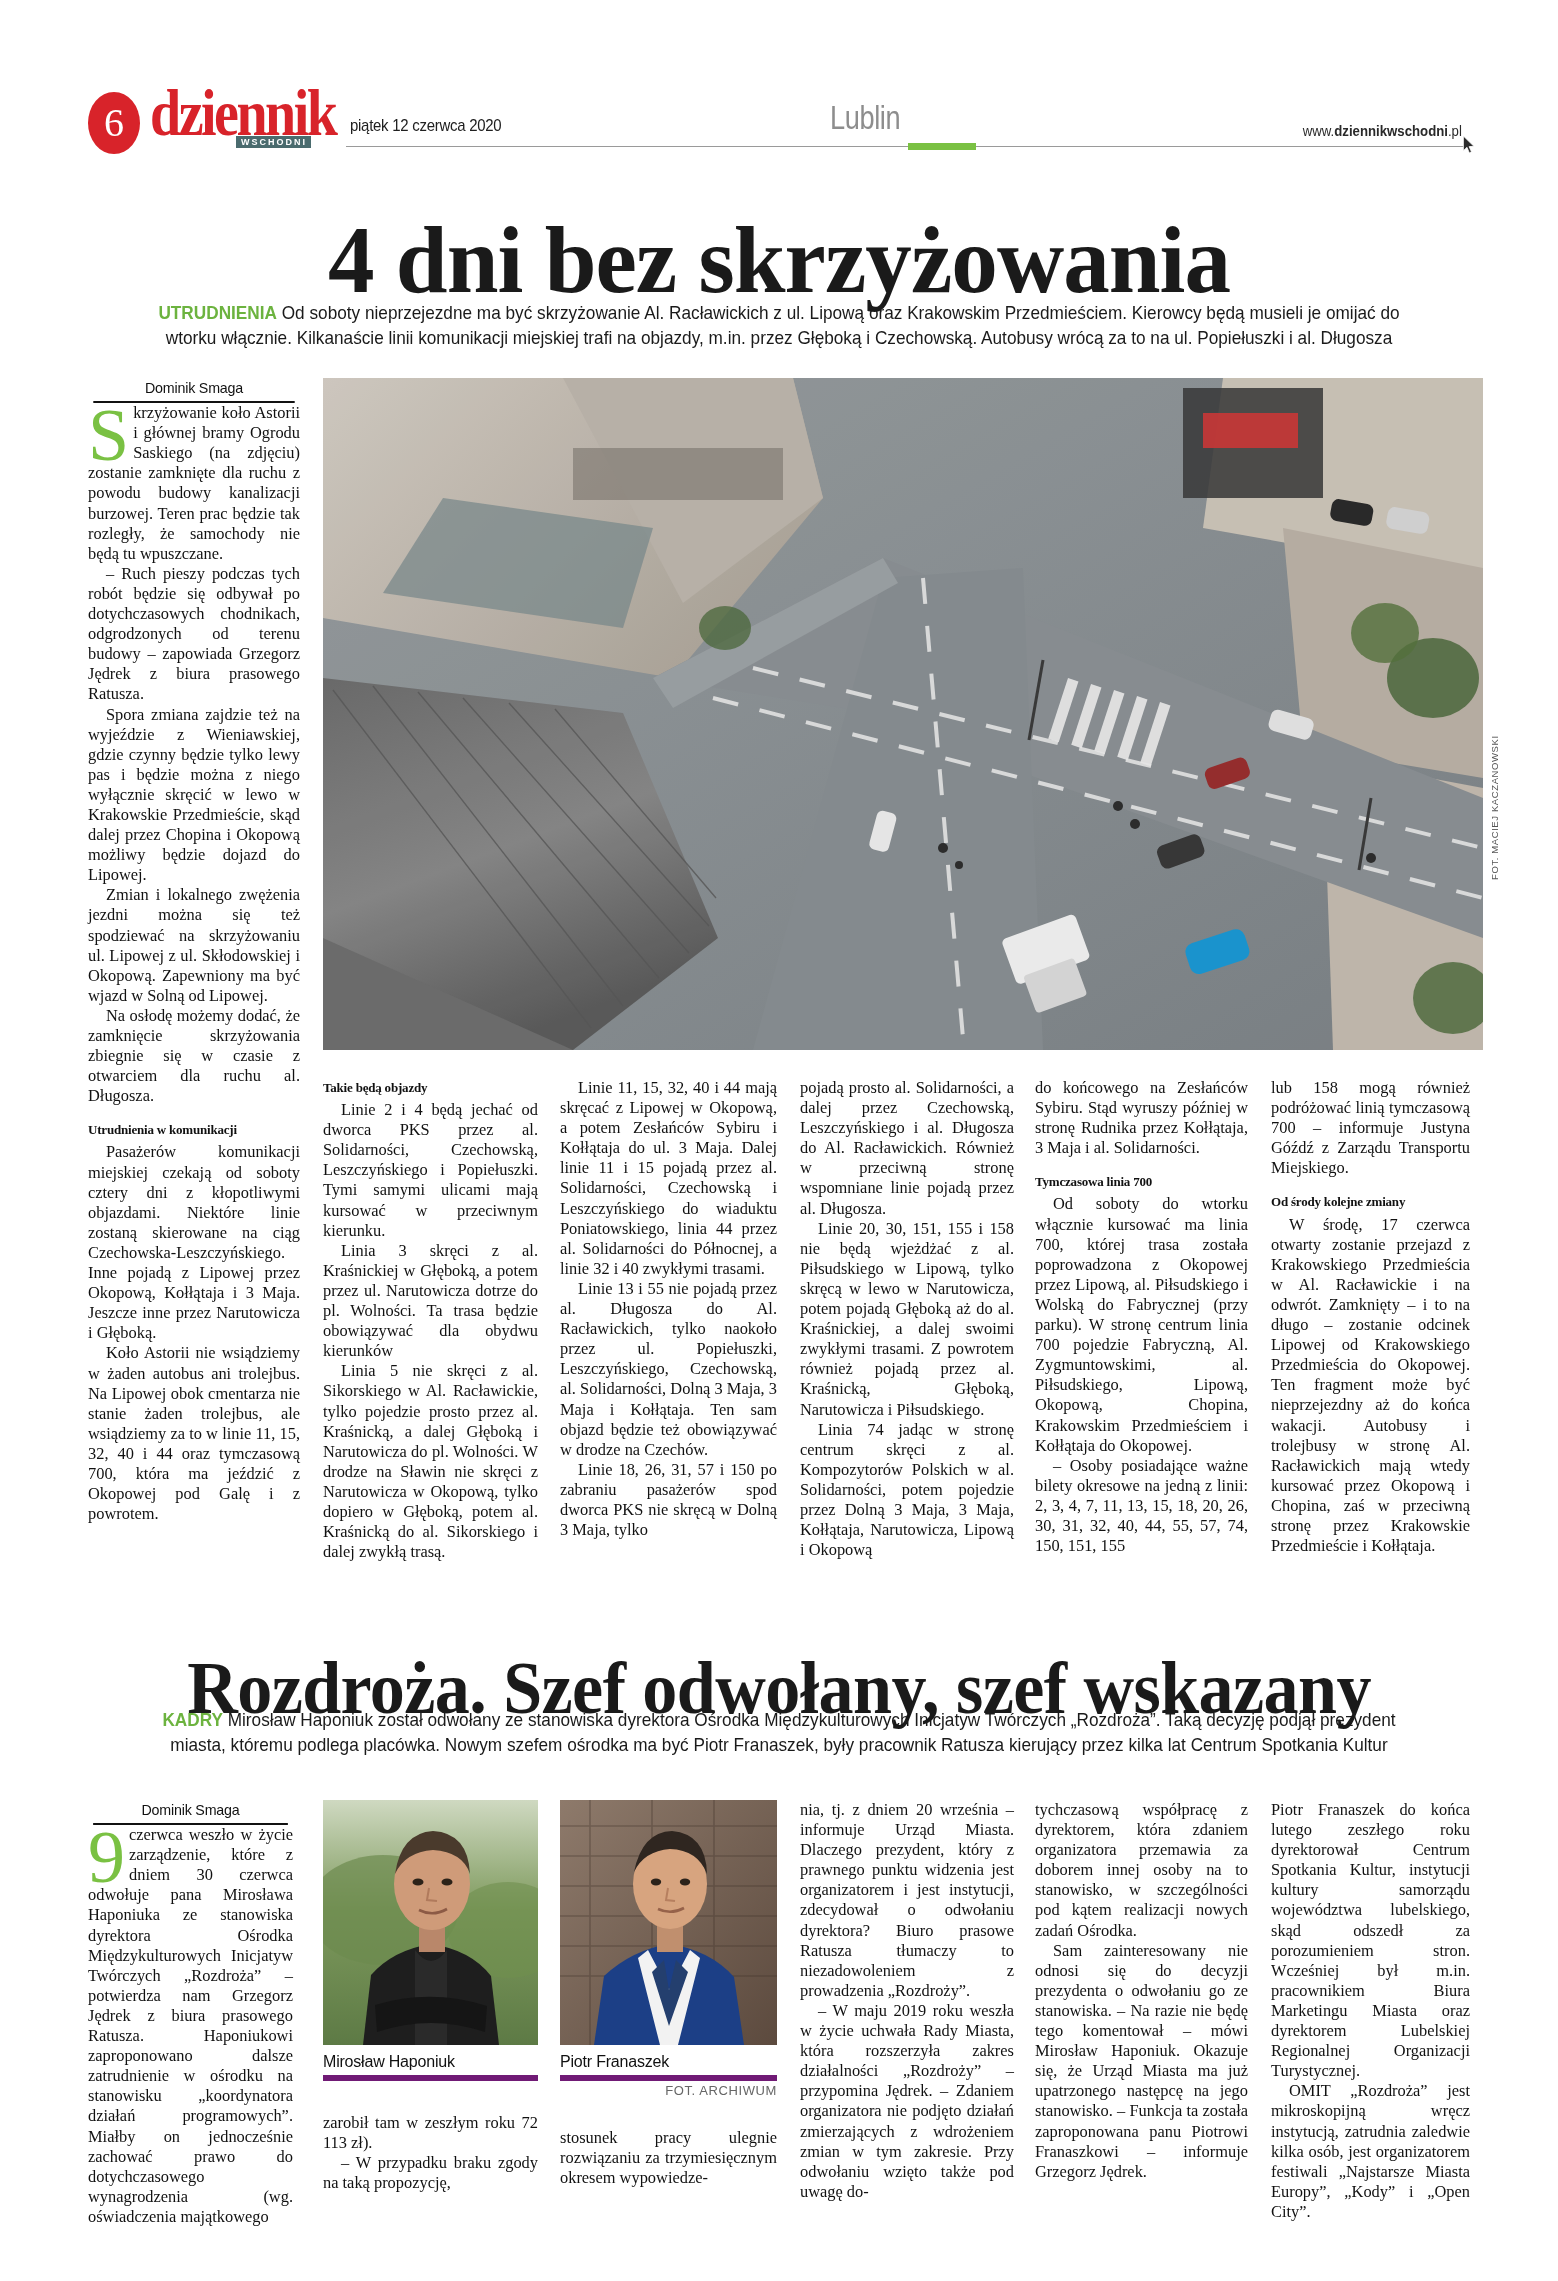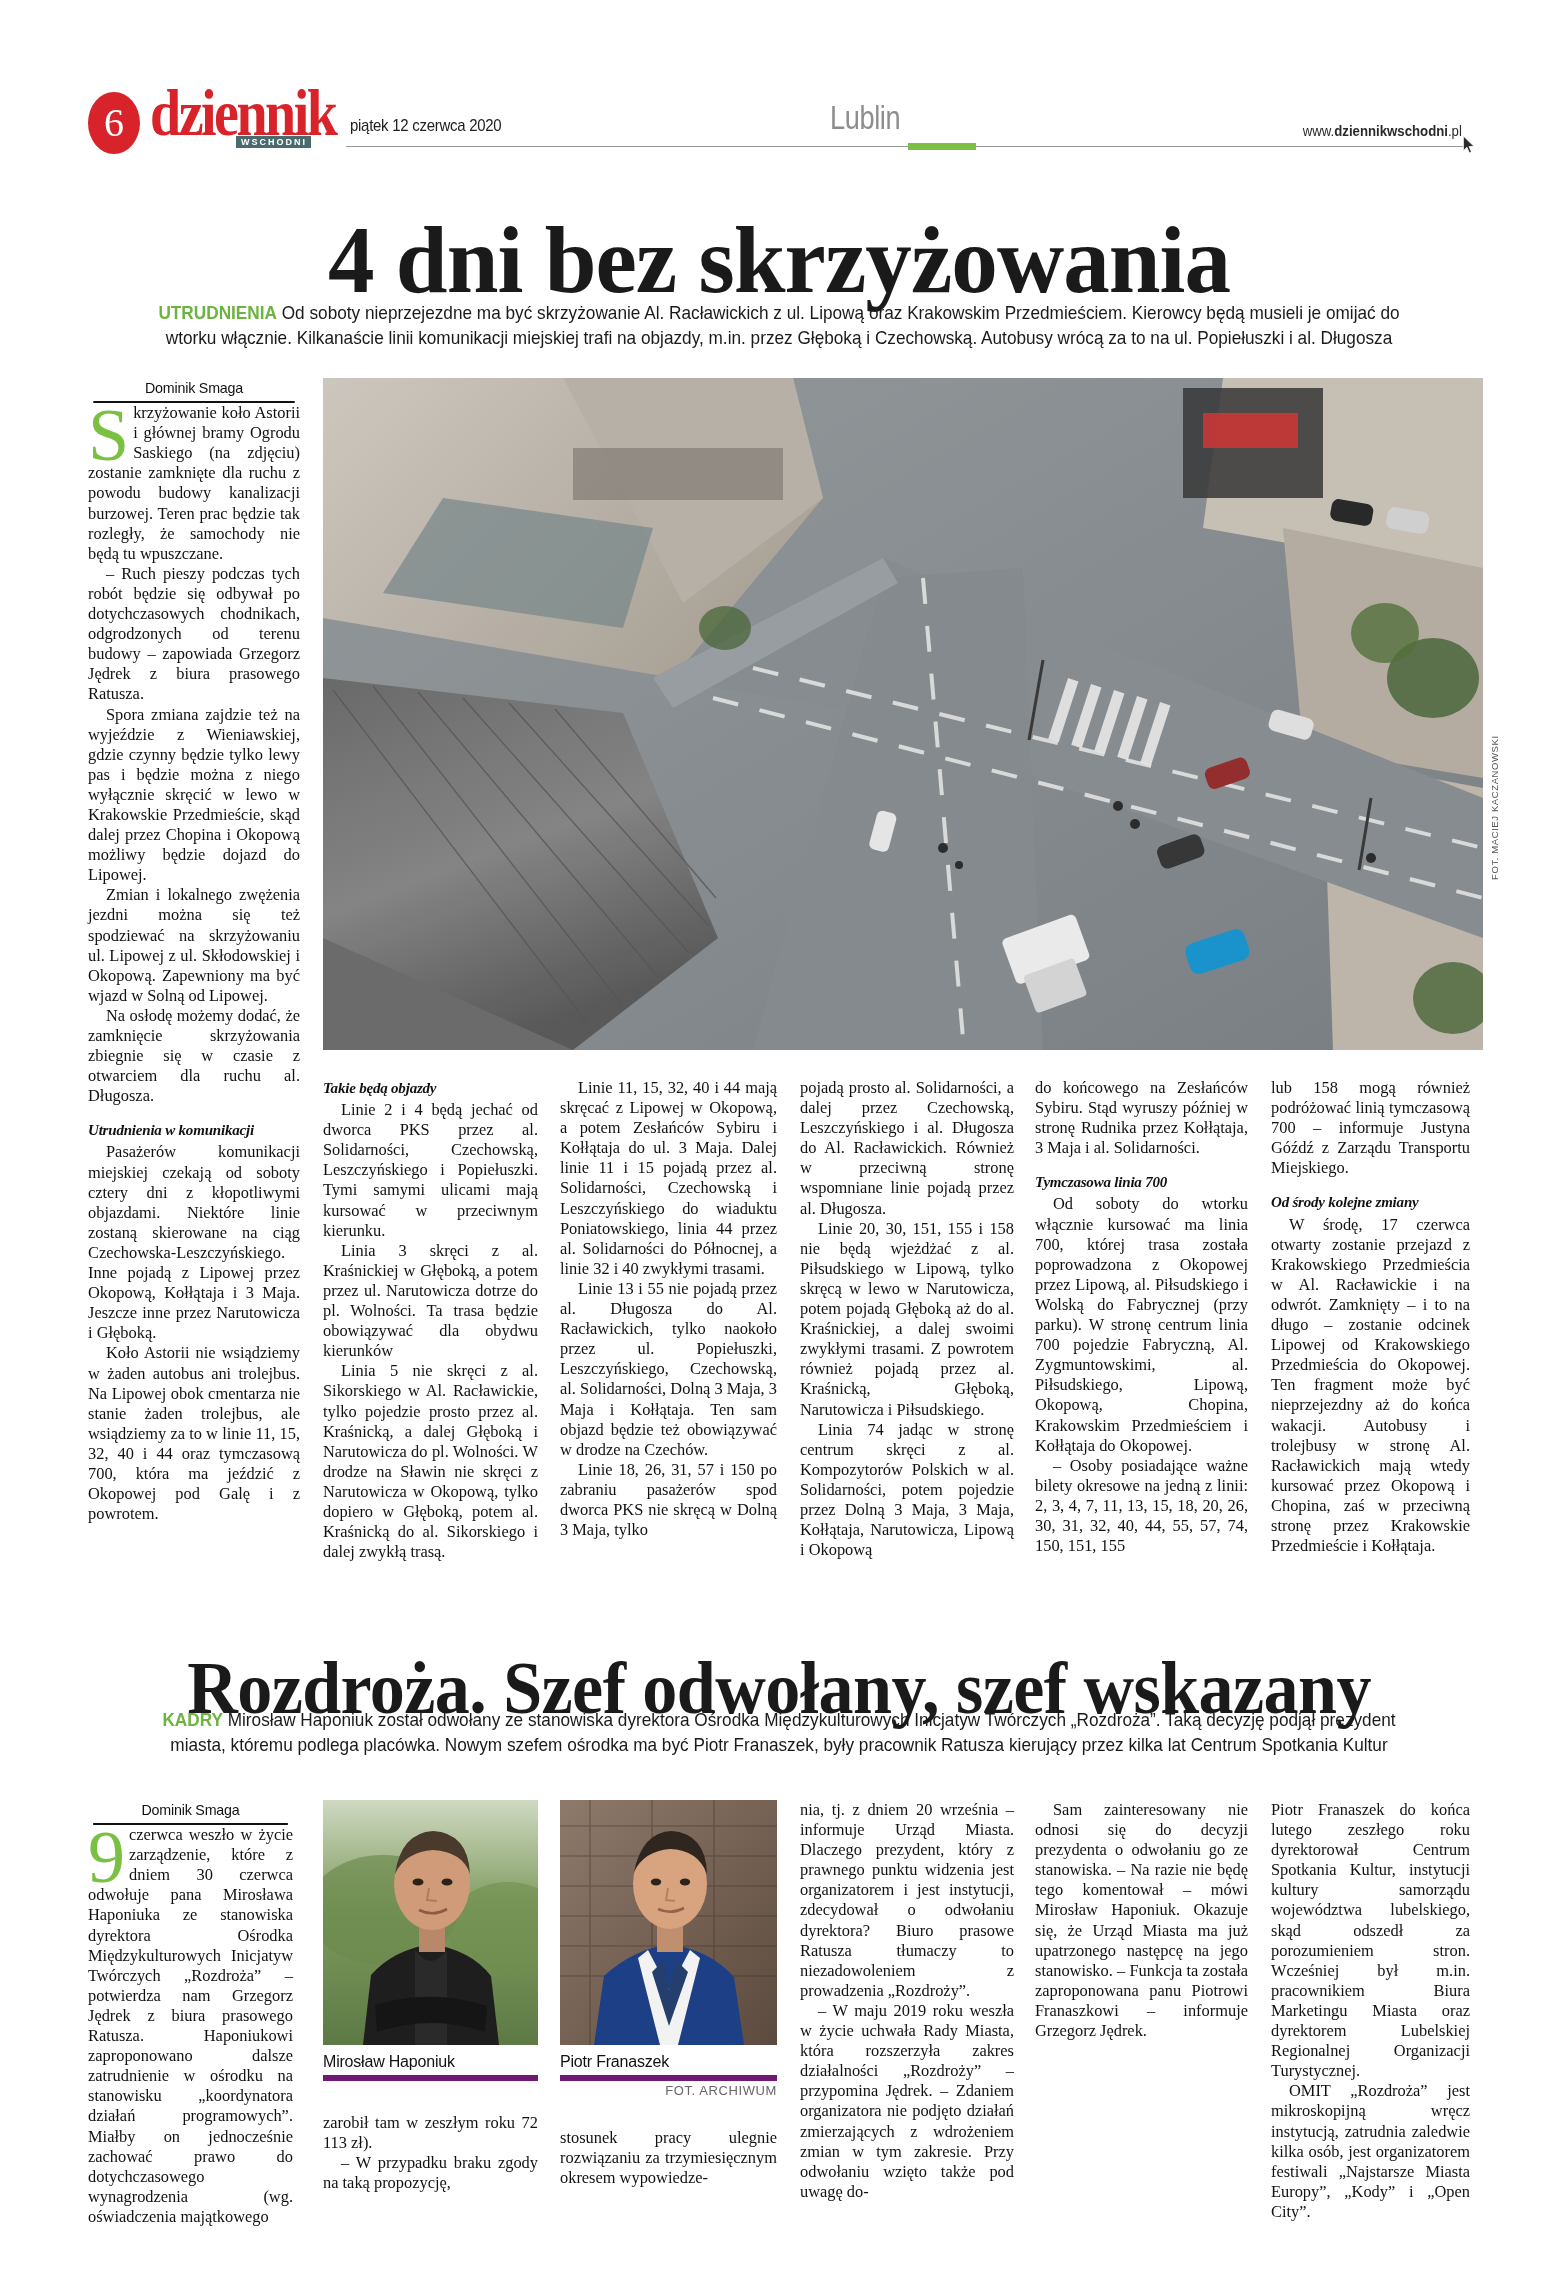--- a/index.html
+++ b/index.html
@@ -87,22 +87,22 @@
 
   
   .col{
     position:absolute;font-family:"Liberation Serif",serif;font-size:16.4px;
     line-height:20.1px;text-align:justify;color:#111;
     -webkit-hyphens:none;hyphens:none;
   }
   .col p{margin:0;text-indent:18px;}
   .col p.noindent{text-indent:0;}
   .col h3{
-    margin:14px 0 2px 0;font-size:15px;font-weight:bold;text-indent:0;
-    font-family:"Liberation Serif",serif;letter-spacing:-0.2px;font-style:italic;
+    margin:14px 0 2px 0;font-size:13px;font-weight:bold;text-indent:0;
+    font-family:"Liberation Serif",serif;letter-spacing:-0.2px;
   }
   .dropcap{
     float:left;font-family:"Liberation Serif",serif;font-size:74px;line-height:60px;
     color:#7ac143;font-weight:normal;margin:2px 4px -4px 0;
   }
 
   .col1{left:88px;top:378px;width:212px;}
   .col2{left:323px;top:1078px;width:215px;}
   .col3{left:560px;top:1078px;width:217px;}
   .col4{left:800px;top:1078px;width:214px;}
@@ -410,20 +410,21 @@
   <div class="bcol bcol3">
     <p class="noindent">stosunek pracy ulegnie rozwiązaniu za trzymiesięcznym okresem wypowiedze-</p>
   </div>
 
   <div class="bcol bcol4">
     <p class="noindent">nia, tj. z dniem 20 września – informuje Urząd Miasta. Dlaczego prezydent, który z prawnego punktu widzenia jest organizatorem i jest instytucji, zdecydował o odwołaniu dyrektora? Biuro prasowe Ratusza tłumaczy to niezadowoleniem z prowadzenia „Rozdroży”.</p>
     <p>– W maju 2019 roku weszła w życie uchwała Rady Miasta, która rozszerzyła zakres działalności „Rozdroży” – przypomina Jędrek. – Zdaniem organizatora nie podjęto działań zmierzających z wdrożeniem zmian w tym zakresie. Przy odwołaniu wzięto także pod uwagę do-</p>
   </div>
 
   <div class="bcol bcol5">
+    <p class="noindent">tychczasową współpracę z dyrektorem, która zdaniem organizatora przemawia za doborem innej osoby na to stanowisko, w szczególności pod kątem realizacji nowych zadań Ośrodka.</p>
     <p>Sam zainteresowany nie odnosi się do decyzji prezydenta o odwołaniu go ze stanowiska. – Na razie nie będę tego komentował – mówi Mirosław Haponiuk. Okazuje się, że Urząd Miasta ma już upatrzonego następcę na jego stanowisko. – Funkcja ta została zaproponowana panu Piotrowi Franaszkowi – informuje Grzegorz Jędrek.</p>
   </div>
 
   <div class="bcol bcol6">
     <p class="noindent">Piotr Franaszek do końca lutego zeszłego roku dyrektorował Centrum Spotkania Kultur, instytucji kultury samorządu województwa lubelskiego, skąd odszedł za porozumieniem stron. Wcześniej był m.in. pracownikiem Biura Marketingu Miasta oraz dyrektorem Lubelskiej Regionalnej Organizacji Turystycznej.</p>
     <p>OMIT „Rozdroża” jest mikroskopijną wręcz instytucją, zatrudnia zaledwie kilka osób, jest organizatorem festiwali „Najstarsze Miasta Europy”, „Kody” i „Open City”.</p>
   </div>
 
 </div>
 

